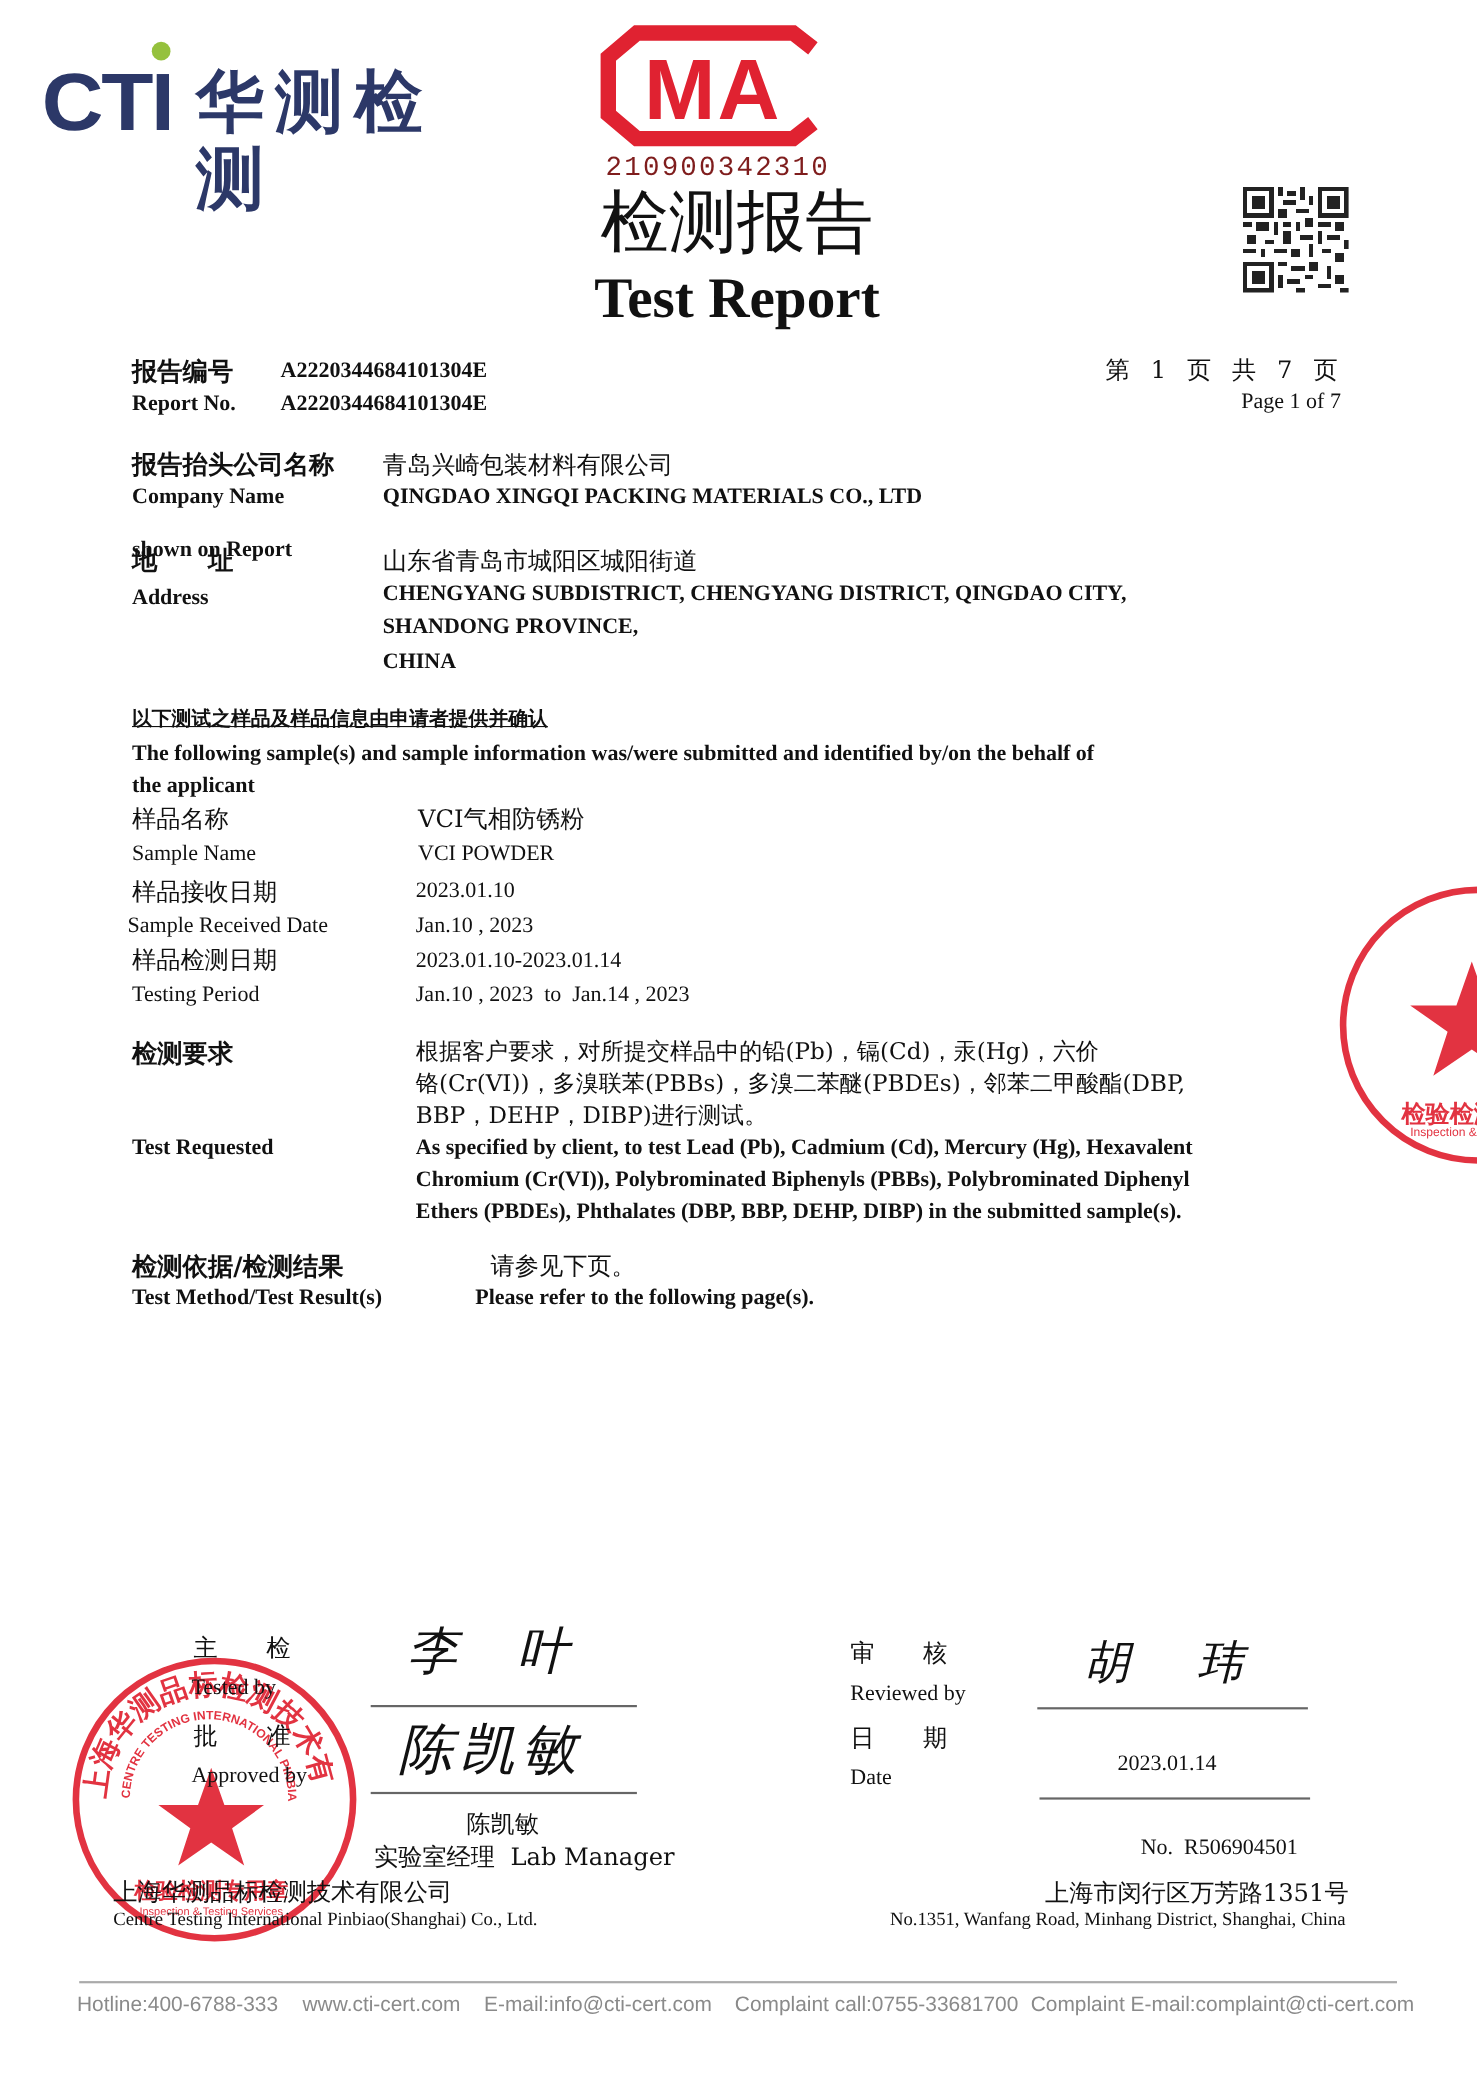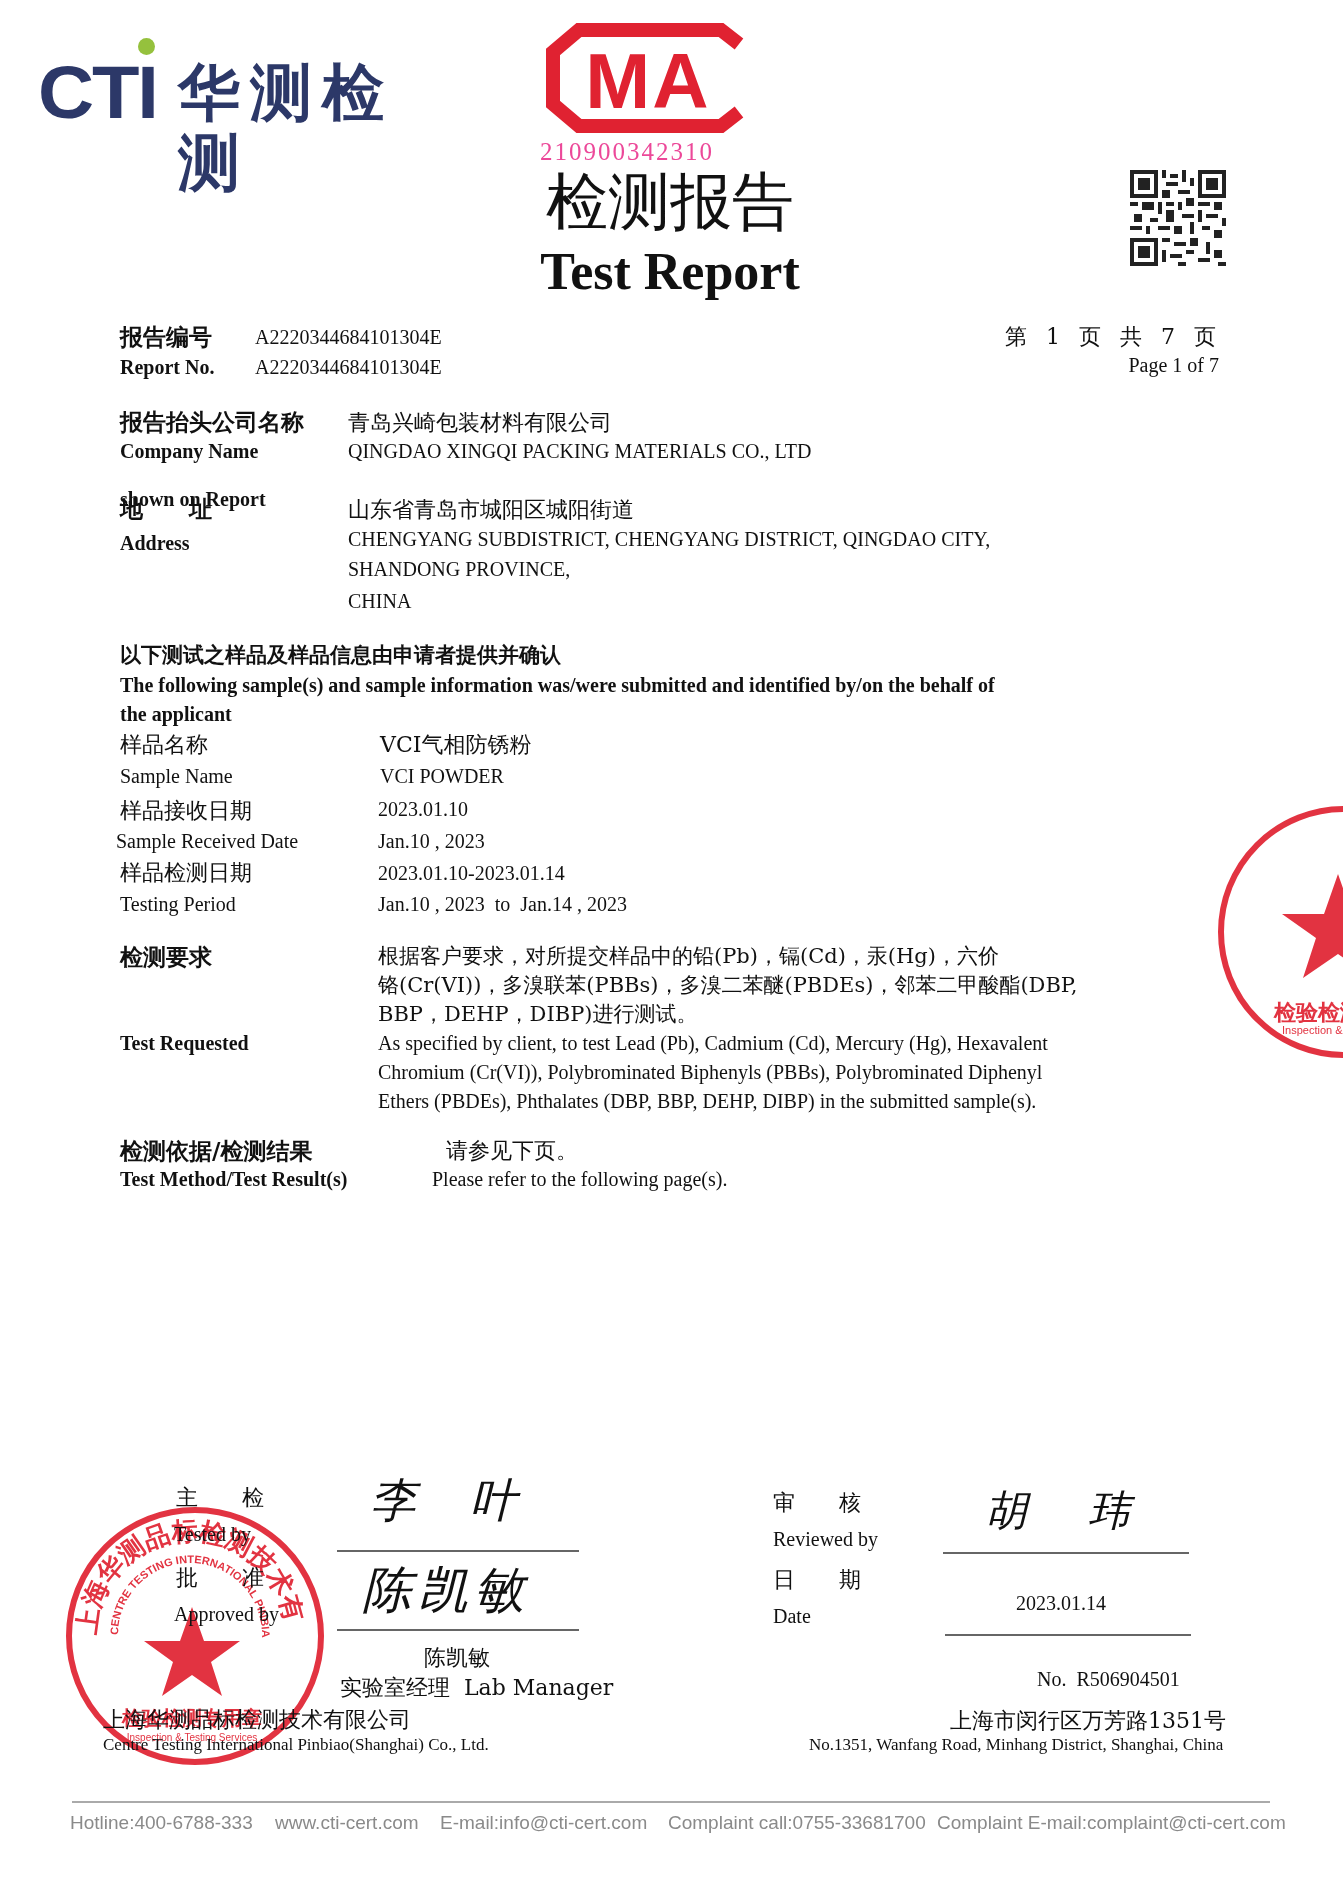--- a/index.html
+++ b/index.html
@@ -9,30 +9,30 @@
 
   
   #cti-logo { left:38px; top:38px; width:425px; height:90px; }
   #cti-logo .cti { position:absolute; left:0; top:18px; font-family:"Liberation Sans",sans-serif;
                    font-weight:bold; font-size:74px; color:#2c3868; letter-spacing:-2px; line-height:74px; transform:scaleX(1.05); transform-origin:left; }
   #cti-logo .dot { position:absolute; left:100px; top:0px; width:17px; height:17px; border-radius:50%; background:#95c13d; }
   #cti-logo .cn { position:absolute; left:140px; top:20px; font-family:"DejaVu Sans",sans-serif; font-weight:bold;
                   font-size:62px; color:#2c3868; letter-spacing:10px; line-height:70px; }
 
   #cma-logo { left:543px; top:22px; width:214px; height:112px; }
-  #cma-num { left:540px; top:138px; width:225px; font-family:Liberation Serif, serif;
-             font-size:25px; color:#ec4899; letter-spacing:2px; }
+  #cma-num { left:540px; top:138px; width:225px; text-align:center; font-family:Liberation Mono, monospace;
+             font-size:25px; color:#7f1d1d; letter-spacing:2px; }
   #title-cn { left:520px; top:164px; width:300px; text-align:center; font-family:"DejaVu Serif",serif; font-size:62px; line-height:76px; }
   #title-en { left:500px; top:240px; width:340px; text-align:center; font-size:52px; font-weight:bold; line-height:64px; }
 
   #qr { left:1130px; top:170px; width:96px; height:96px; }
 
   .lbl-cn { font-size:23px; font-weight:bold; font-family:"DejaVu Sans",sans-serif; }
   .lbl-en { font-size:20px; font-weight:bold; }
-  .val { font-size:20px; }
+  .val { font-size:20px;font-weight:bold; }
   .val-cn { font-size:22px; font-family:"DejaVu Serif",serif; }
   .reg-cn { font-size:22px; font-family:"DejaVu Serif",serif; }
   .reg-en { font-size:20px; }
 
   #page-info-cn { right:124px; top:322px; font-size:22px; font-family:"DejaVu Serif",serif; word-spacing:6px; letter-spacing:3px;text-align:center; }
   #page-info-en { right:124px; top:354px; font-size:20px; }
 
   .hr-line { position:absolute; height:0; border-top:2px solid #666; }
   .footer-line { position:absolute; left:72px; top:1801px; width:1198px; border-top:2px solid #aaa; }
   .footer { position:absolute; top:1812px; font-family:"Liberation Sans",sans-serif; font-size:19px; color:#8a8a8a; }
@@ -132,21 +132,21 @@
 <div class="abs val-cn" style="left:348px; top:408px;">青岛兴崎包装材料有限公司</div>
 <div class="abs val" style="left:348px; top:440px;">QINGDAO XINGQI PACKING MATERIALS CO., LTD</div>
 
 <div class="abs lbl-cn" style="left:120px; top:494px; white-space:pre;">地　　址</div>
 <div class="abs lbl-en" style="left:120px; top:532px;">Address</div>
 <div class="abs val-cn" style="left:348px; top:495px;">山东省青岛市城阳区城阳街道</div>
 <div class="abs val" style="left:348px; top:528px;">CHENGYANG SUBDISTRICT, CHENGYANG DISTRICT, QINGDAO CITY,</div>
 <div class="abs val" style="left:348px; top:558px;">SHANDONG PROVINCE,</div>
 <div class="abs val" style="left:348px; top:590px;">CHINA</div>
 
-<div class="abs lbl-cn" style="left:120px; top:641px; font-size:21px;">以下测试之样品及样品信息由申请者提供并确认</div>
+<div class="abs lbl-cn" style="left:120px; top:641px; font-size:18px;text-decoration:underline;">以下测试之样品及样品信息由申请者提供并确认</div>
 <div class="abs lbl-en" style="left:120px; top:674px;">The following sample(s) and sample information was/were submitted and identified by/on the behalf of</div>
 <div class="abs lbl-en" style="left:120px; top:703px;">the applicant</div>
 
 <div class="abs reg-cn" style="left:120px; top:730px;">样品名称</div>
 <div class="abs reg-en" style="left:120px; top:765px;">Sample Name</div>
 <div class="abs reg-cn" style="left:380px; top:730px;">VCI气相防锈粉</div>
 <div class="abs reg-en" style="left:380px; top:765px;">VCI POWDER</div>
 
 <div class="abs reg-cn" style="left:120px; top:796px;">样品接收日期</div>
 <div class="abs reg-en" style="left:116px; top:830px;">Sample Received Date</div>

